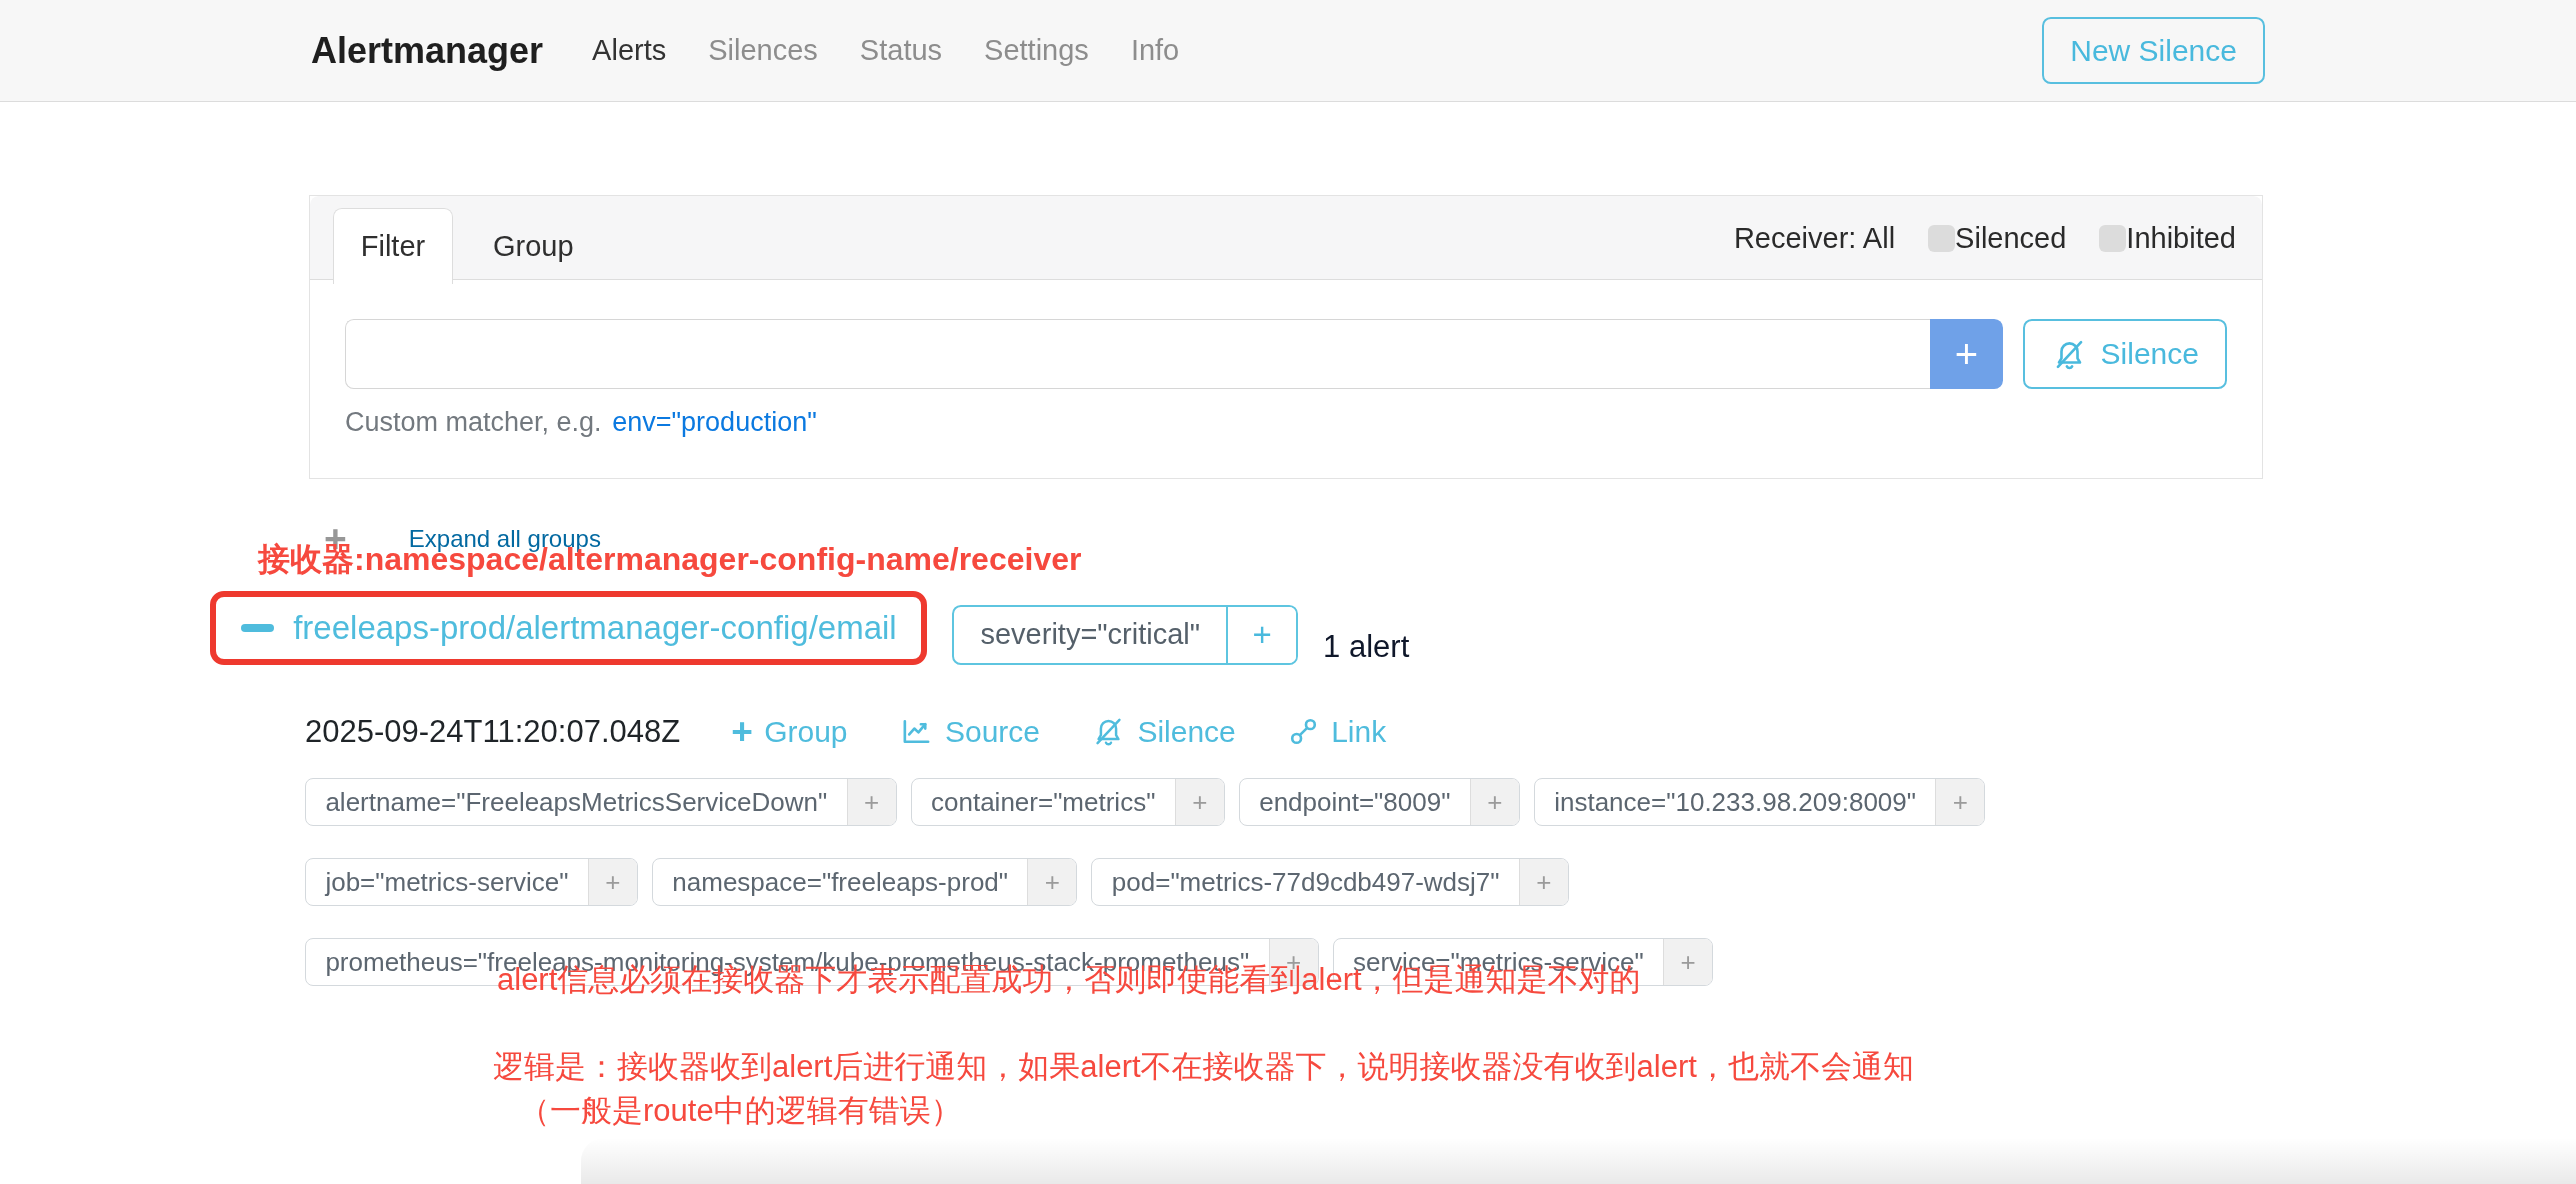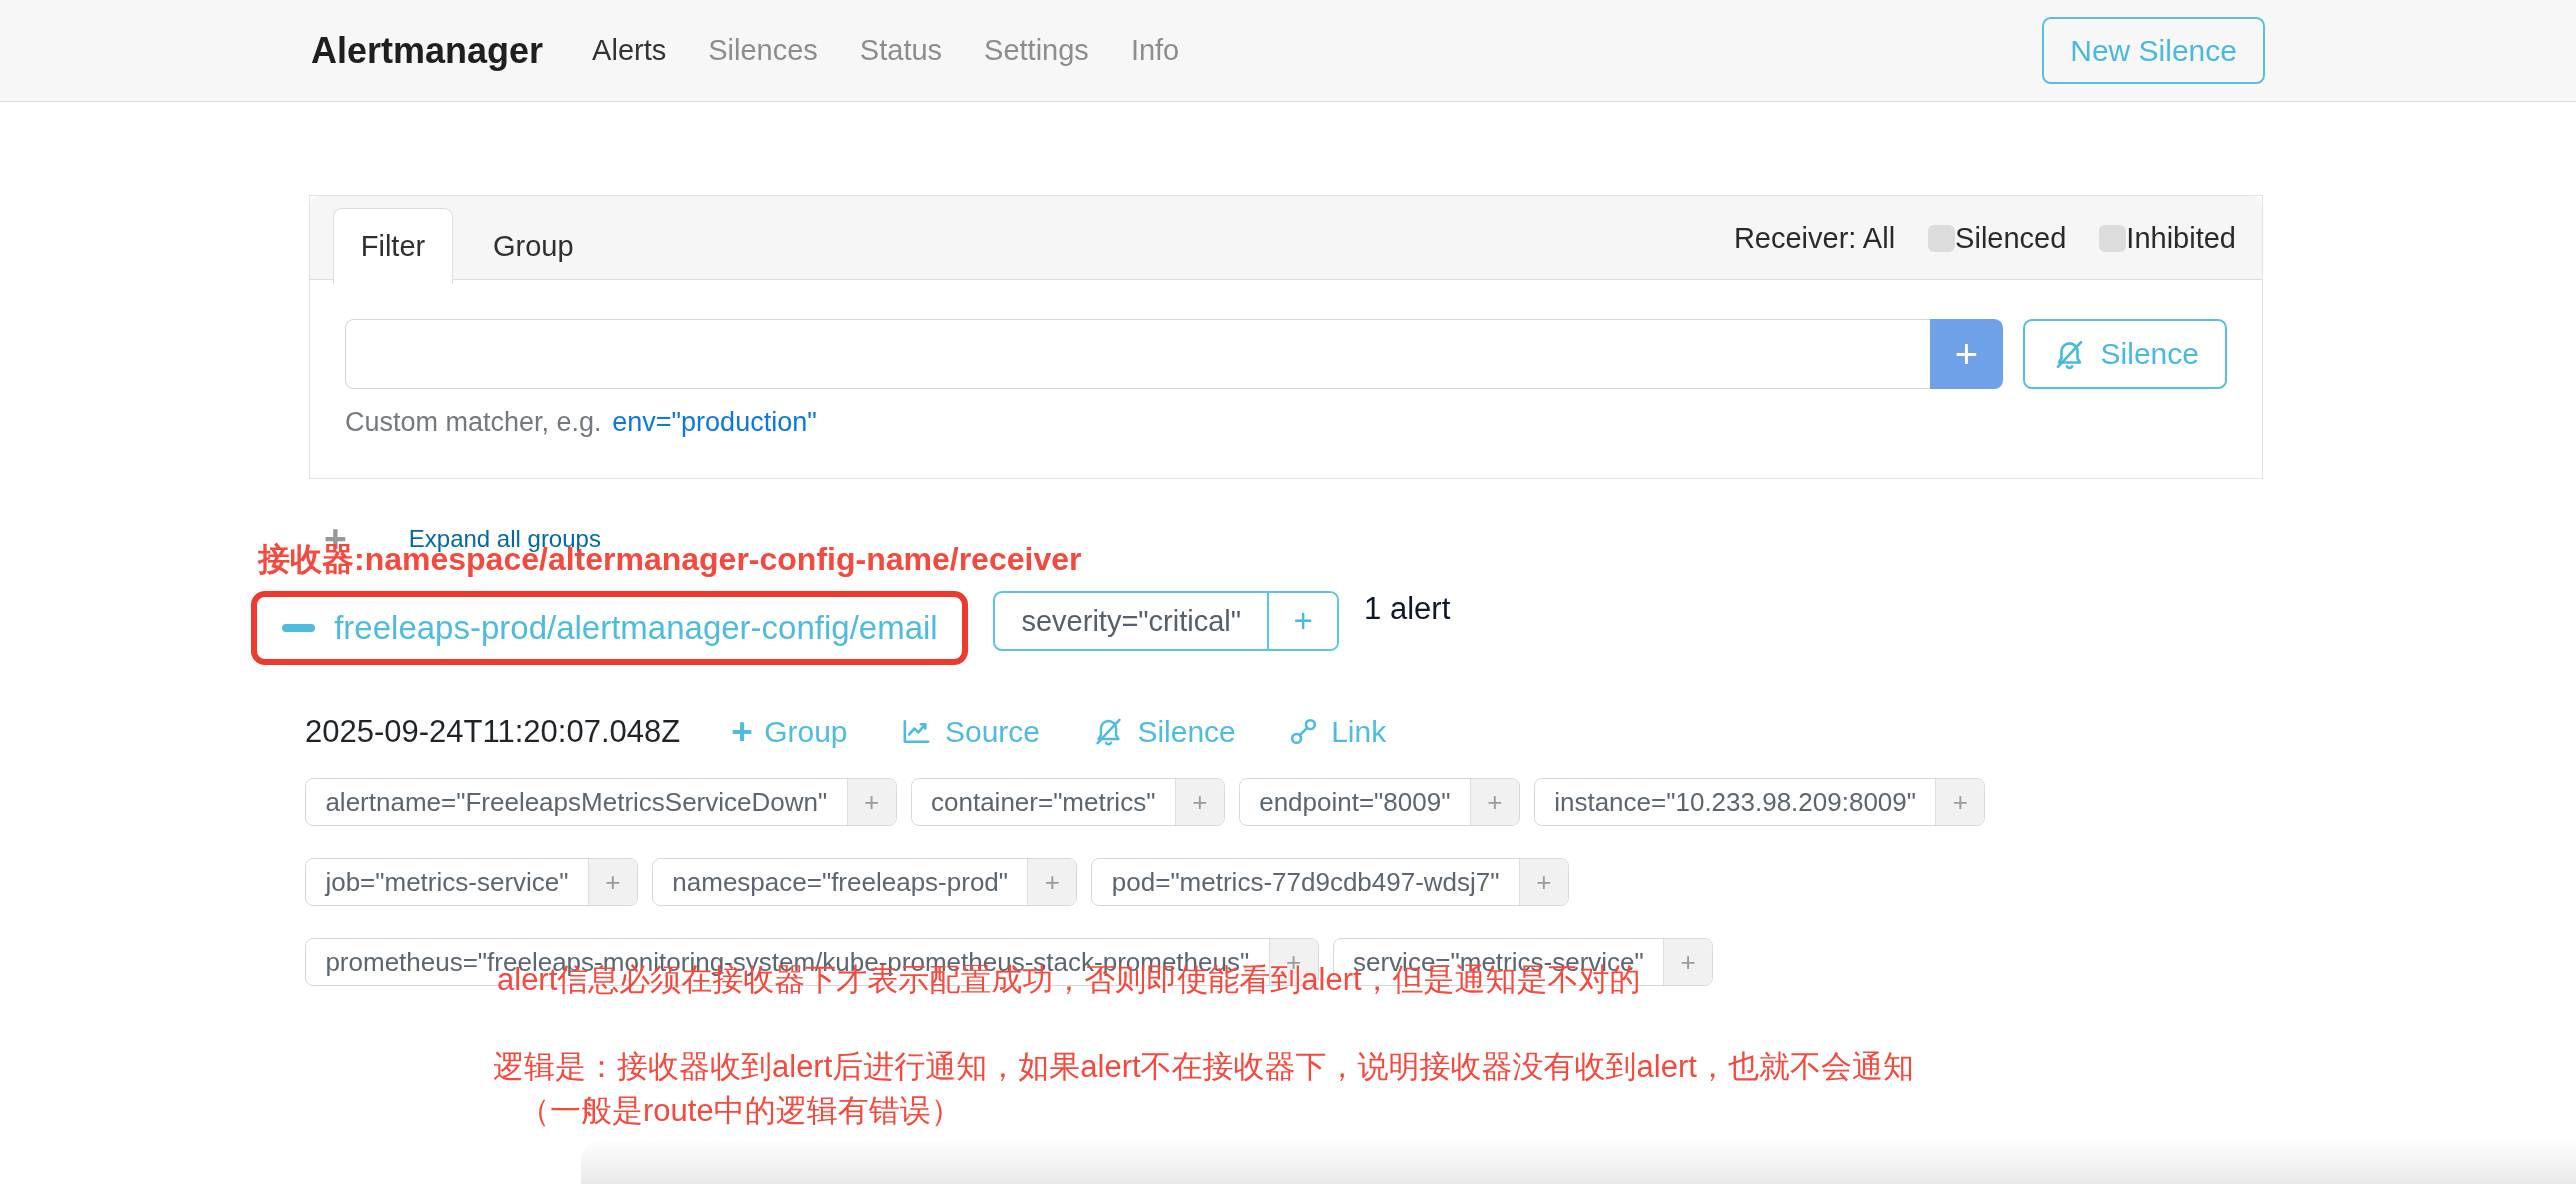--- a/index.html
+++ b/index.html
@@ -56,21 +56,21 @@
   .expand-plus { font-size:39px; font-weight:bold; color:#979797; line-height:1; }
   .expand-text { font-size:24px; color:#0369a1;margin-left:37px; }
 
   .anno { color:#f6493e; font-weight:500; }
   .anno-receiver { position:absolute; left:258px; top:538px; font-size:32px; font-weight:600; }
   .anno-alert   { position:absolute; left:497px; top:959px; font-size:31px; }
   .anno-logic   { position:absolute; left:493px; top:1045px; font-size:31px; line-height:44px; }
   .anno-logic .line2 { padding-left:26px; }
 
   
-  .group-row { position:absolute; left:210px; top:591px; display:flex; align-items:flex-start; gap:25px;margin-left:41px; }
+  .group-row { position:absolute; left:210px; top:591px; display:flex; align-items:flex-end; gap:25px; }
   .red-box { border:6.2px solid #ee392e; border-radius:14px; padding:4.4px 8.8px; }
   .receiver-btn { display:flex; align-items:center; gap:19.4px; height:53px; padding:0 16px;
          background:none; border:none; color:#4fbcdd; font-size:33px; }
   .minus-dash { width:33px; height:8px; border-radius:4.4px; background:#4fbcdd; }
   .severity-tag { display:flex; align-items:stretch; height:60px; background:#fff;
          border:2.6px solid #5ec5e0; border-radius:8.8px; overflow:hidden; }
   .sev-text { display:flex; align-items:center; padding:0 26px; font-size:29px; color:#55606a;
          background:none; border:none; }
   .sev-plus { width:70px; display:flex; align-items:center; justify-content:center;
          border:none; border-left:2.6px solid #5ec5e0; background:#fff;

